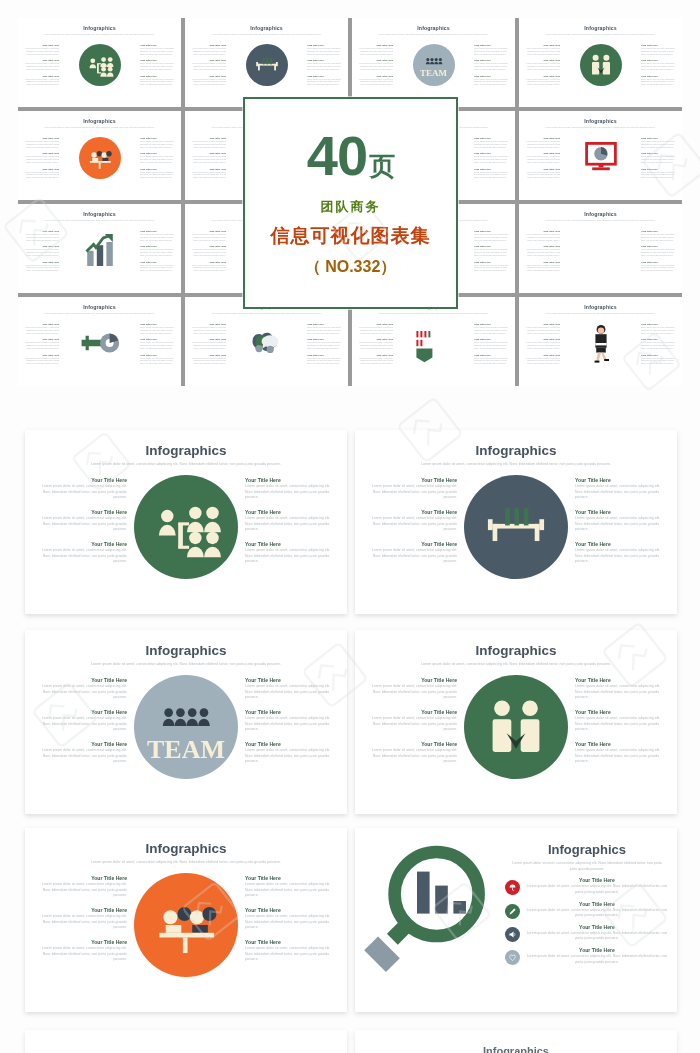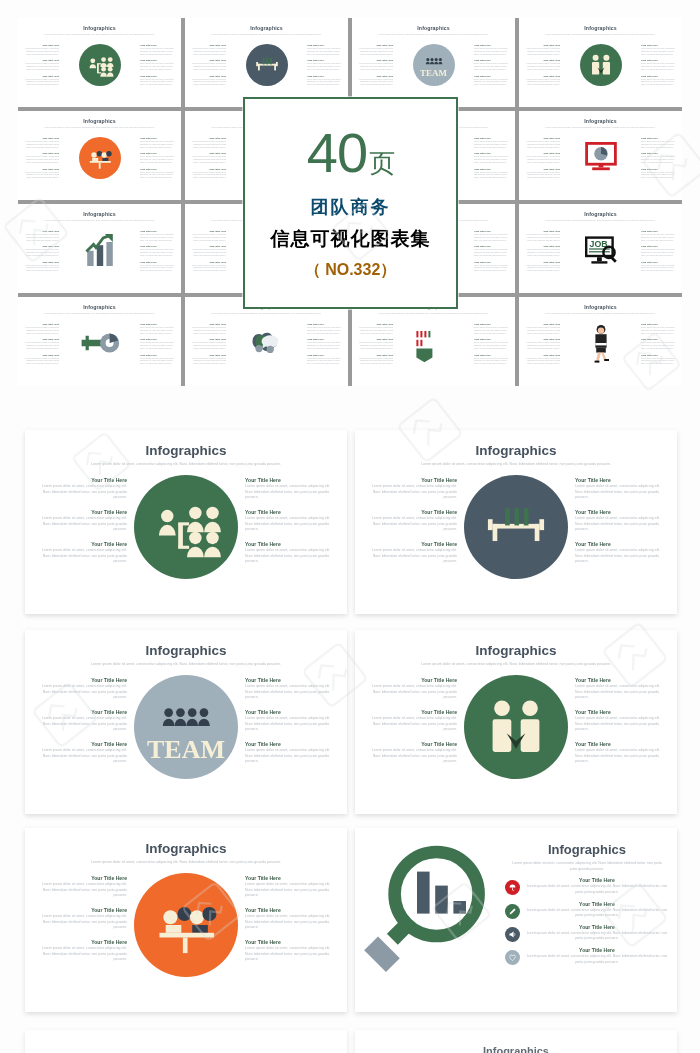--- a/index.html
+++ b/index.html
@@ -50,26 +50,26 @@
   .circ{ border-radius:50%; display:flex; align-items:center; justify-content:center; }
 
   
   .overlay{
     position:absolute; left:243px; top:97px; width:215px; height:212px;
     background:#ffffff; border:2px solid #3f7350; z-index:30;
     display:flex; flex-direction:column; align-items:center; justify-content:center;
     box-shadow:0 0 0 1px rgba(255,255,255,.6);
   }
   .ov-num{
-    color:#3f7350; font-weight:normal; font-size:56px; line-height:1;
+    color:#3f7350; font-weight:bold; font-size:56px; line-height:1;
     letter-spacing:-1px; display:flex; align-items:baseline; margin-bottom:14px;
   }
   .ov-num .unit{ font-size:26px; margin-left:2px; }
-  .ov-l1{ color:#0c4a6e; font-weight:bold; font-size:18px; letter-spacing:2px; margin-bottom:7px; }
-  .ov-l2{ color:#000000; font-weight:bold; font-size:19px; letter-spacing:1px; margin-bottom:8px; }
+  .ov-l1{ color:#4d7c0f; font-weight:bold; font-size:13px; letter-spacing:2px; margin-bottom:7px; }
+  .ov-l2{ color:#c2410c; font-weight:bold; font-size:19px; letter-spacing:1px; margin-bottom:8px; }
   .ov-l3{ color:#a16207; font-weight:bold; font-size:16px; letter-spacing:0px; }
 
   
   .slide{
     position:absolute; background:#fff; width:322px; height:184px;
     box-shadow:0 2px 5px rgba(0,0,0,.13); overflow:hidden; z-index:5;
   }
   .s-title{ text-align:center; color:#46525e; font-weight:bold; font-size:13.5px; margin-top:13px; }
   .s-sub{ text-align:center; color:#b6bcc2; font-size:3.6px; line-height:1.6; margin:4px 38px 0 38px; }
   .s-body{
@@ -614,33 +614,20 @@
             <div class="t-p">Lorem ipsum dolor sit amet, consectetur adipiscing elit. Nunc bibendum eleifend tortor, non porta justo gravida posuere.</div>
           </div>
           <div>
             <div class="t-h">Your Title Here</div>
             <div class="t-p">Lorem ipsum dolor sit amet, consectetur adipiscing elit. Nunc bibendum eleifend tortor, non porta justo gravida posuere.</div>
           </div>
           <div>
             <div class="t-h">Your Title Here</div>
             <div class="t-p">Lorem ipsum dolor sit amet, consectetur adipiscing elit. Nunc bibendum eleifend tortor, non porta justo gravida posuere.</div>
           </div>
-        </div>
-        <div class="t-center">
-          <div><svg width="40" height="40" viewBox="0 0 100 100">
-              <rect x="10" y="16" width="72" height="52" fill="#111"></rect>
-              <rect x="16" y="22" width="60" height="40" fill="#fff"></rect>
-              <text x="44" y="42" font-size="22" font-weight="bold" fill="#2f6340" text-anchor="middle" font-family="Liberation Sans">JOB</text>
-              <rect x="20" y="46" width="52" height="3" fill="#2f6340"></rect>
-              <rect x="20" y="53" width="52" height="3" fill="#2f6340"></rect>
-              <circle cx="70" cy="56" r="14" fill="none" stroke="#111" stroke-width="6"></circle>
-              <rect x="78" y="66" width="7" height="16" transform="rotate(-45 81 74)" fill="#111"></rect>
-              <rect x="40" y="68" width="12" height="10" fill="#111"></rect>
-              <rect x="26" y="78" width="40" height="6" fill="#111"></rect>
-            </svg></div>
         </div>
         <div class="t-col right">
           <div>
             <div class="t-h">Your Title Here</div>
             <div class="t-p">Lorem ipsum dolor sit amet, consectetur adipiscing elit. Nunc bibendum eleifend tortor, non porta justo gravida posuere.</div>
           </div>
           <div>
             <div class="t-h">Your Title Here</div>
             <div class="t-p">Lorem ipsum dolor sit amet, consectetur adipiscing elit. Nunc bibendum eleifend tortor, non porta justo gravida posuere.</div>
           </div>

